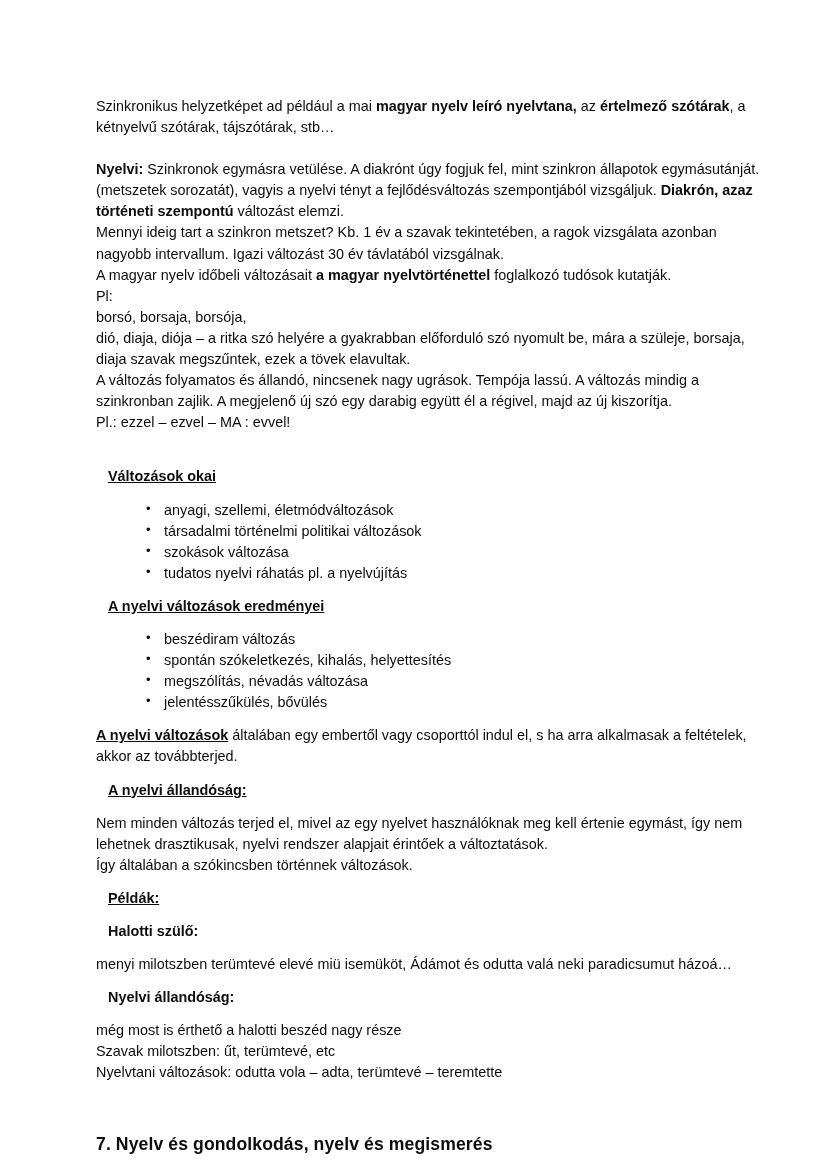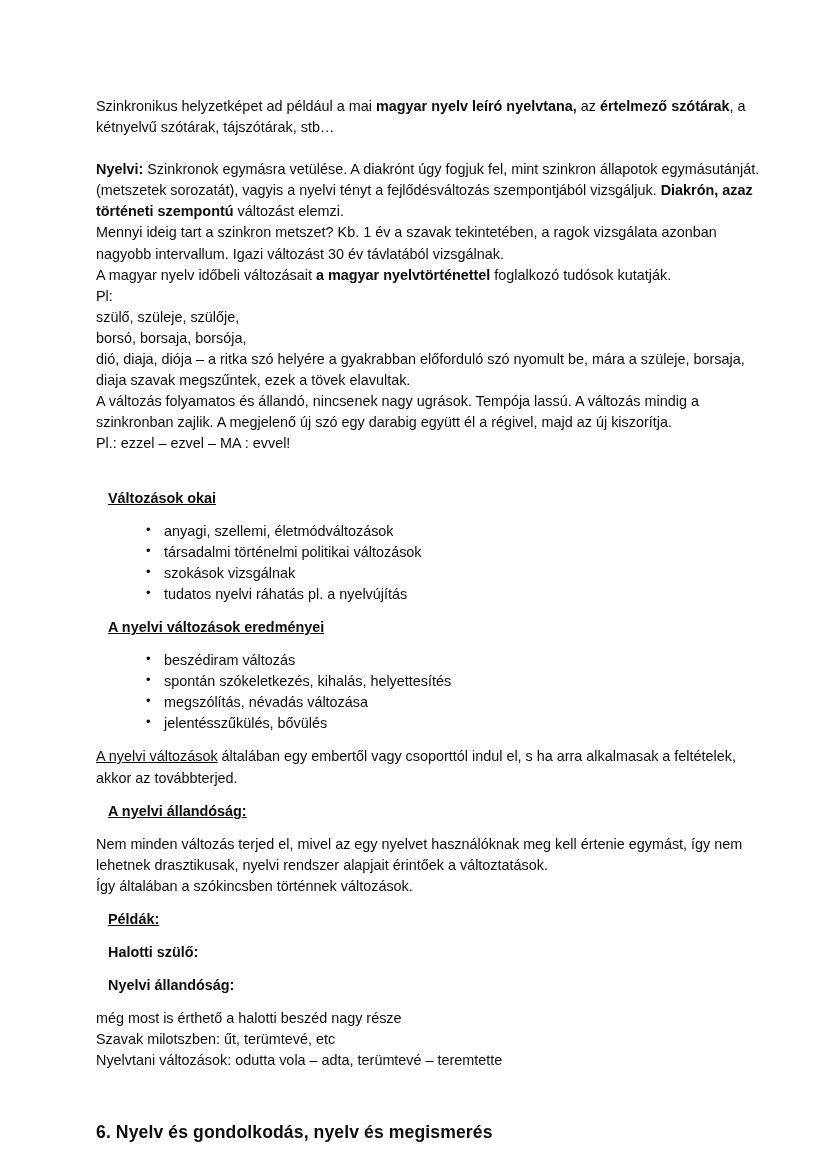--- a/index.html
+++ b/index.html
@@ -31,21 +31,21 @@
   p.para {
     margin: 0 0 0 0;
   }
   .spacer-para {
     height: 21px;
   }
   .spacer-big {
     height: 48px;
   }
   .b { font-weight: bold; }
-  .bu { font-weight: normal; text-decoration: underline; }
+  .bu { font-weight: bold; text-decoration: underline; }
   .hdr {
     margin: 12px;
     font-weight: bold;
     font-size: 14.4px;
     line-height: 1.465;
   }
   .hdr-u {
     display: inline;
     text-decoration: underline;
   }
@@ -88,34 +88,33 @@
     <div class="spacer-para"></div>
 
     <p class="para"><span class="b">Nyelvi:</span><span> Szinkronok egymásra vetülése. A diakrónt úgy fogjuk fel, mint szinkron állapotok egymásutánját. (metszetek sorozatát), vagyis a nyelvi tényt a fejlődésváltozás szempontjából vizsgáljuk. </span><span class="b">Diakrón, azaz történeti szempontú</span><span> változást elemzi.</span></p>
 
     <p class="para">Mennyi ideig tart a szinkron metszet? Kb. 1 év a szavak tekintetében, a ragok vizsgálata azonban nagyobb intervallum. Igazi változást 30 év távlatából vizsgálnak.</p>
 
     <p class="para"><span>A magyar nyelv időbeli változásait </span><span class="b">a magyar nyelvtörténettel</span><span> foglalkozó tudósok kutatják.</span></p>
 
     <p class="para">Pl:</p>
 
-    <p class="para">szülő, szüleje, szülője,</p>
     <p class="para">borsó, borsaja, borsója,</p>
     <p class="para">dió, diaja, diója – a ritka szó helyére a gyakrabban előforduló szó nyomult be, mára a szüleje, borsaja, diaja szavak megszűntek, ezek a tövek elavultak.</p>
     <p class="para">A változás folyamatos és állandó, nincsenek nagy ugrások. Tempója lassú. A változás mindig a szinkronban zajlik. A megjelenő új szó egy darabig együtt él a régivel, majd az új kiszorítja.</p>
     <p class="para">Pl.: ezzel – ezvel – MA : evvel!</p>
 
     <div class="spacer-para"></div>
 
     <p class="hdr"><span class="hdr-u">Változások okai</span></p>
 
     <ul class="bullets">
       <li>anyagi, szellemi, életmódváltozások</li>
       <li>társadalmi történelmi politikai változások</li>
-      <li>szokások vizsgálnak</li>
+      <li>szokások változása</li>
       <li>tudatos nyelvi ráhatás pl. a nyelvújítás</li>
     </ul>
 
     <p class="hdr"><span class="hdr-u">A nyelvi változások eredményei</span></p>
 
     <ul class="bullets">
       <li>beszédiram változás</li>
       <li>spontán szókeletkezés, kihalás, helyettesítés</li>
       <li>megszólítás, névadás változása</li>
       <li>jelentésszűkülés, bővülés</li>
@@ -124,25 +123,26 @@
     <p class="para"><span class="bu">A nyelvi változások</span><span> általában egy embertől vagy csoporttól indul el, s ha arra alkalmasak a feltételek, akkor az továbbterjed.</span></p>
 
     <p class="hdr"><span class="hdr-u">A nyelvi állandóság:</span></p>
 
     <p class="para">Nem minden változás terjed el, mivel az egy nyelvet használóknak meg kell értenie egymást, így nem lehetnek drasztikusak, nyelvi rendszer alapjait érintőek a változtatások.</p>
     <p class="para">Így általában a szókincsben történnek változások.</p>
 
     <p class="hdr"><span class="hdr-u">Példák:</span></p>
 
     <p class="hdr">Halotti szülő:</p>
+    <p class="para">menyi milotszben terümtevé elevé miü isemüköt, Ádámot és odutta valá neki paradicsumut házoá…</p>
 
     <p class="hdr">Nyelvi állandóság:</p>
     <p class="para">még most is érthető a halotti beszéd nagy része</p>
 
     <p class="para">Szavak milotszben: űt, terümtevé, etc</p>
     <p class="para">Nyelvtani változások: odutta vola – adta, terümtevé – teremtette</p>
 
     <div class="spacer-big"></div>
 
-    <h1 class="section-heading">6. Nyelv és gondolkodás, nyelv és megismerés</h1>
+    <h1 class="section-heading">7. Nyelv és gondolkodás, nyelv és megismerés</h1>
 
   </div>
 </div>
 
 </body></html>

